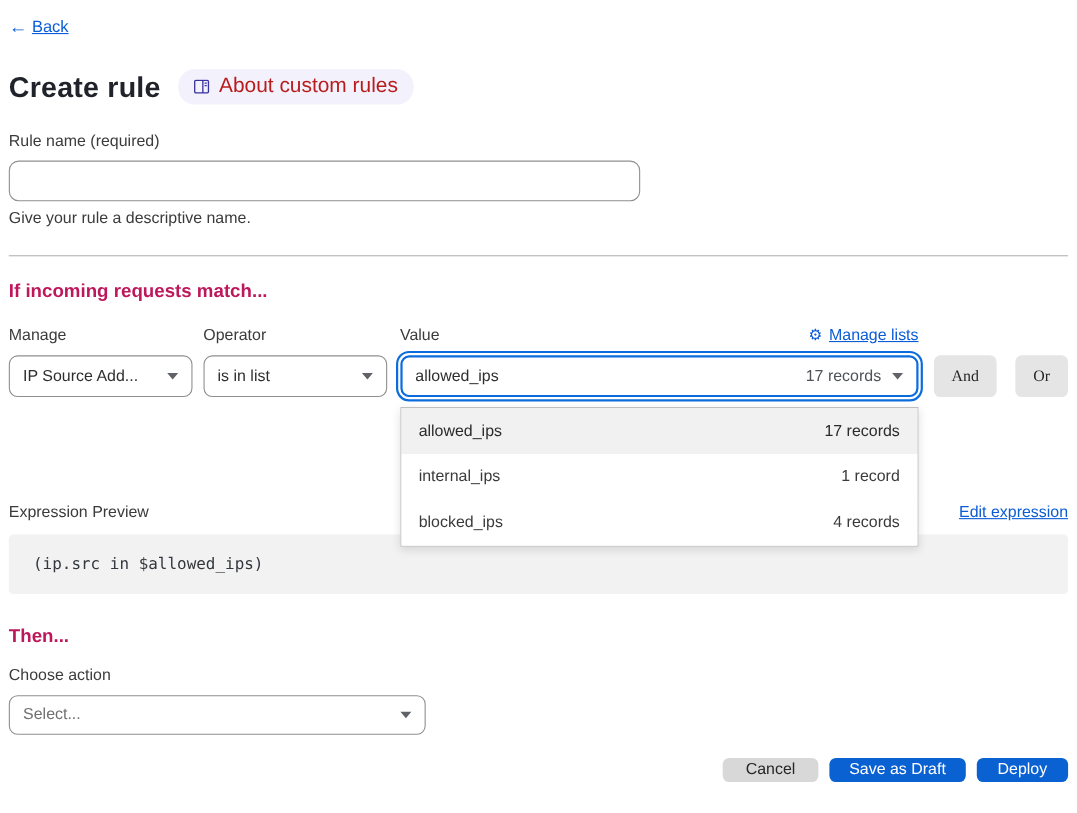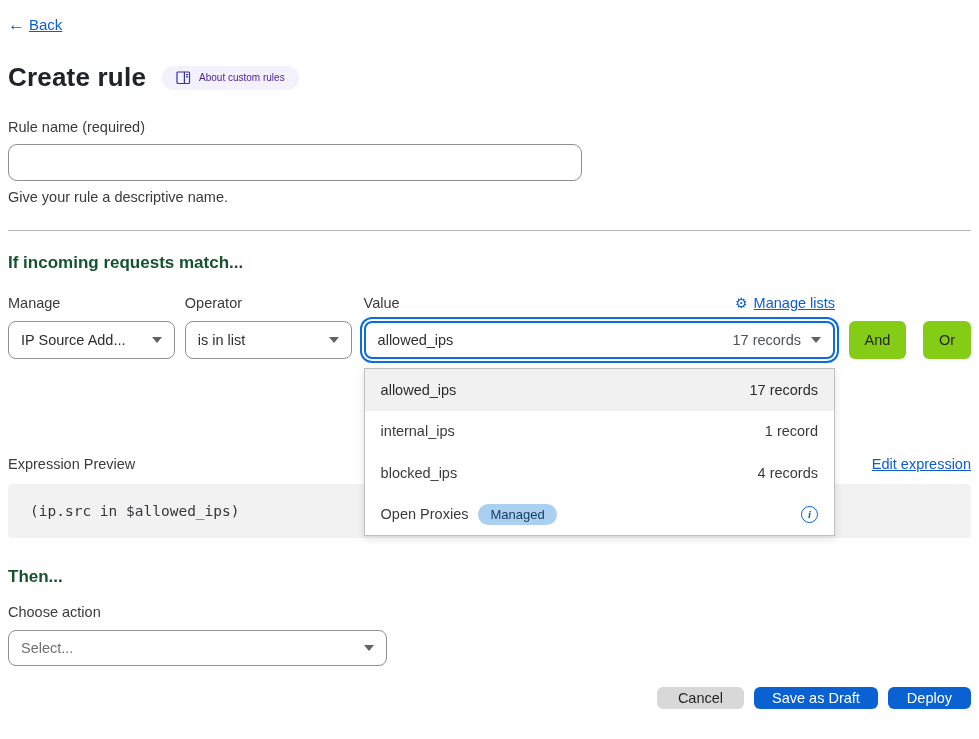--- a/index.html
+++ b/index.html
@@ -19,40 +19,40 @@
 
   
   .back { margin-top:16px; font-size:15px; display:inline-flex; align-items:center; gap:4px; color:#0b5cd5; }
   .back .arrow { text-decoration:none; font-size:17px; line-height:1; }
 
   
   .title-row { margin-top:28px; display:flex; align-items:center; gap:16px; }
   .title { font-size:26px; font-weight:700; color:#20232a; margin:0; letter-spacing:.2px; }
   .about-badge {
     display:inline-flex; align-items:center; gap:8px;
-    background:#f2f1fc; color:#4c1d95;
-    padding:5px 14px; border-radius:15px; font-size:10px; cursor:pointer;
+    background:#f2f1fc; color:#b91c1c;
+    padding:5px 14px; border-radius:15px; font-size:19px; cursor:pointer;
   }
   .about-badge svg { display:block; }
 
   
   .field-label { font-size:14.5px; color:#3b3b3b; }
   .rule-name { margin-top:26px; }
   .rule-name input {
     margin-top:9px; display:block;
     width:574px; height:37px;
     border:1px solid #8f8f8f; border-radius:9px;
     font-size:15px; padding:0 12px; font-family:inherit; color:#1f1f1f;
     outline:none; background:#fff;
   }
   .helper { margin-top:8px; font-size:14.5px; color:#3b3b3b; }
 
   hr.divider { border:none; border-top:1px solid #b3b3b3; margin:25px 0 0 0; }
 
-  .section-heading { font-size:17px; font-weight:700; color:#14532d; margin:22px 0 0 0; }
+  .section-heading { font-size:17px; font-weight:700; color:#be185d; margin:22px 0 0 0; }
 
   
   .cond-row { margin-top:21px; display:flex; align-items:flex-start; }
   .cond-col .col-label-row { height:17px; display:flex; justify-content:space-between; align-items:center; margin-bottom:10px; font-size:14.5px; color:#3b3b3b; }
   .col-field { width:167px; margin-right:10px; }
   .col-operator { width:167px; margin-right:12px; }
   .col-value { width:472px; margin-right:14px; position:relative; }
 
   .select {
     height:38px; border:1px solid #8f8f8f; border-radius:8px; background:#fff;
@@ -69,22 +69,22 @@
     box-shadow: 0 0 0 2px #ffffff, 0 0 0 4px #0b6cdd;
   }
   .select .muted { color:#4f5358; }
   .value-right { display:flex; align-items:center; }
 
   .manage-lists { display:inline-flex; align-items:center; gap:6px; font-size:14.5px; }
   .gear { font-family:"DejaVu Sans", sans-serif; text-decoration:none; font-size:14px; color:#0b5cd5; }
 
   .andor { display:flex; gap:17px; padding-top:27px; }
   .btn-gray {
-    background:#84cc16; color:#262626; border:none; border-radius:6px;
-    font-size:14.5px; font-family:Liberation Sans, sans-serif; cursor:pointer;
+    background:#e5e5e5; color:#262626; border:none; border-radius:6px;
+    font-size:14.5px; font-family:Liberation Serif, serif; cursor:pointer;
   }
   .btn-and { width:57px; height:38px; }
   .btn-or { width:48px; height:38px; }
 
   
   .dropdown-panel {
     position:absolute; left:0; right:0; top:74px;
     background:#fff; border:1px solid #bfbfbf;
     box-shadow: 0 3px 8px rgba(0,0,0,.12);
     z-index:10;
@@ -211,27 +211,20 @@
           <span>17 records</span>
         </div>
         <div class="dropdown-row">
           <span>internal_ips</span>
           <span>1 record</span>
         </div>
         <div class="dropdown-row">
           <span>blocked_ips</span>
           <span>4 records</span>
         </div>
-        <div class="dropdown-row">
-          <span class="row-left">
-            <span>Open Proxies</span>
-            <span class="managed-badge">Managed</span>
-          </span>
-          <span class="info-icon">i</span>
-        </div>
       </div>
     </div>
 
     <div class="andor">
       <button class="btn-gray btn-and">And</button>
       <button class="btn-gray btn-or">Or</button>
     </div>
   </div>
 
   

